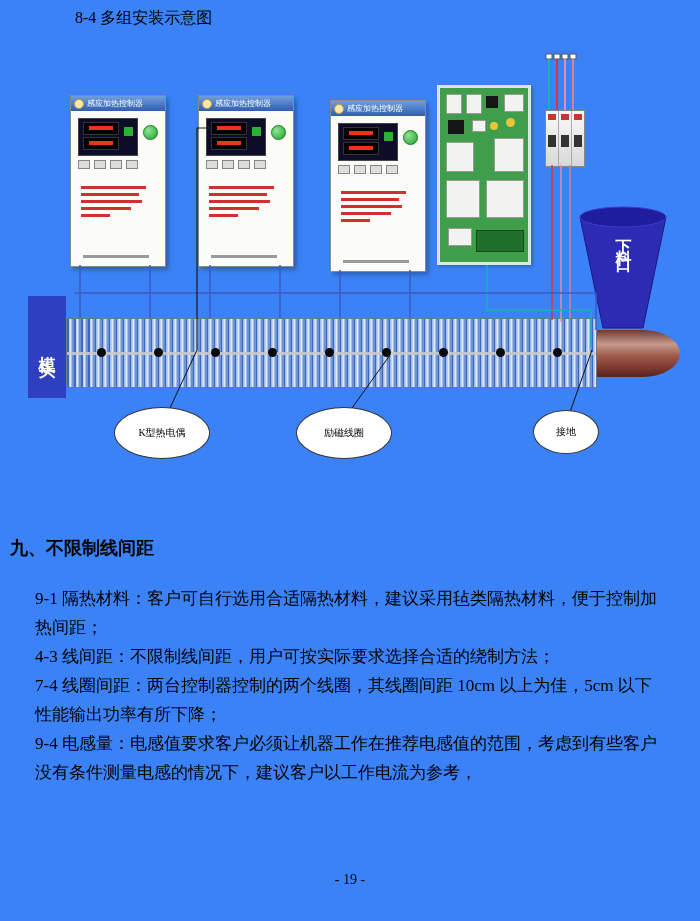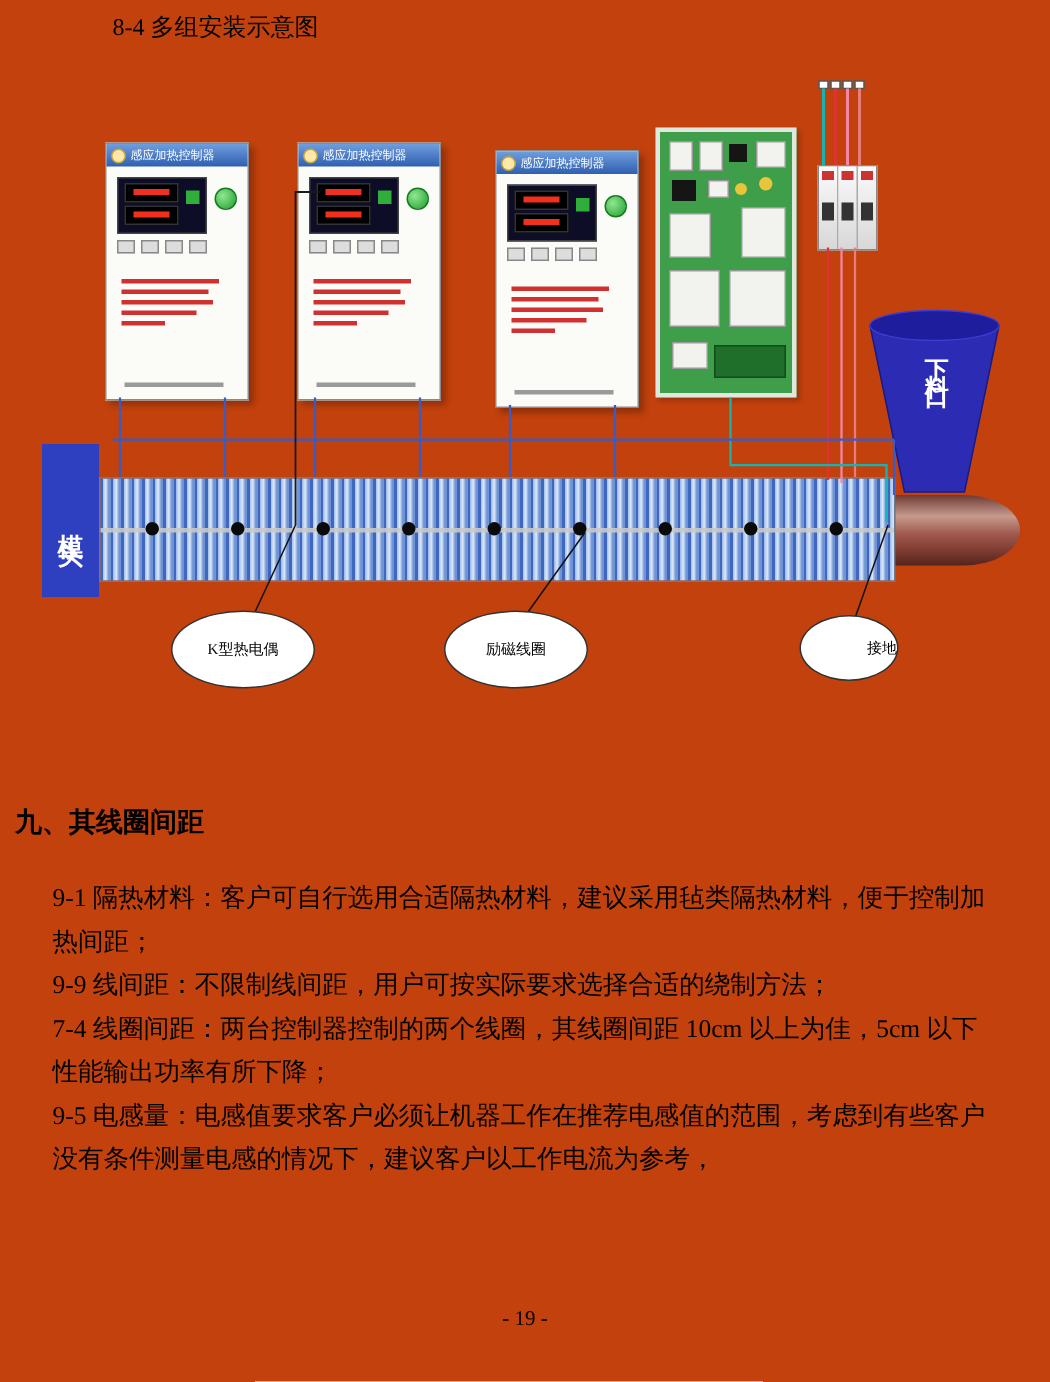--- a/index.html
+++ b/index.html
@@ -1,16 +1,16 @@
 <!DOCTYPE html>
 <html><head>
 <meta charset="utf-8">
 <style>
   html,body{margin:0;padding:0;background:#fff;}
-  .page{position:relative;width:700px;height:921px;background:#c2410c;margin:0 auto;
+  .page{position:relative;width:700px;height:921px;background:#3b82f6;margin:0 auto;
         font-family:"Liberation Serif",serif;color:#000;overflow:hidden;}
 
   
   .fig-caption{position:absolute;left:75px;top:8px;font-size:16px;}
   .section-heading{position:absolute;left:10px;top:536px;margin:0;font-size:18px;font-weight:bold;}
   .body-text{position:absolute;left:35px;top:584px;width:628px;}
   .body-text p{margin:0;font-size:17px;line-height:29px;}
   .footer{position:absolute;left:0;right:0;top:872px;text-align:center;font-size:14px;}
 
   
@@ -73,21 +73,21 @@
   .coil-dot{position:absolute;top:29px;width:9px;height:9px;border-radius:50%;background:#0a0a0a;}
   .pipe{position:absolute;left:597px;top:280px;width:83px;height:47px;
         background:linear-gradient(180deg,#6e3a33 0%,#c79a8e 30%,#a05a4e 55%,#7c3a30 80%,#54241e 100%);
         border-top-right-radius:45% 50%;border-bottom-right-radius:45% 50%;}
 
   
   .callout{position:absolute;background:#fff;border:1px solid #333;border-radius:50%;
         display:flex;align-items:center;justify-content:center;font-size:10px;}
   #co1{left:114px;top:357px;width:94px;height:50px;}
   #co2{left:296px;top:357px;width:94px;height:50px;}
-  #co3{left:533px;top:360px;width:64px;height:42px;justify-content:flex-end;}
+  #co3{left:533px;top:360px;width:64px;height:42px;}
 
   .wires{position:absolute;left:0;top:0;pointer-events:none;}
 </style>
 </head>
 <body>
 
 <div class="page">
 
   <div class="fig-caption">8-4 多组安装示意图</div>
 
@@ -273,24 +273,24 @@
     </div>
     <div class="callout" id="co1">
       <span>K型热电偶</span>
     </div>
     <div class="callout" id="co3">
       <span>接地</span>
     </div>
 
   </div>
 
-  <h2 class="section-heading">九、其线圈间距</h2>
+  <h2 class="section-heading">九、不限制线间距</h2>
 
   <div class="body-text">
     <p>9-1 隔热材料：客户可自行选用合适隔热材料，建议采用毡类隔热材料，便于控制加热间距；</p>
-    <p>9-9 线间距：不限制线间距，用户可按实际要求选择合适的绕制方法；</p>
+    <p>4-3 线间距：不限制线间距，用户可按实际要求选择合适的绕制方法；</p>
     <p>7-4 线圈间距：两台控制器控制的两个线圈，其线圈间距 10cm 以上为佳，5cm 以下性能输出功率有所下降；</p>
-    <p>9-5 电感量：电感值要求客户必须让机器工作在推荐电感值的范围，考虑到有些客户没有条件测量电感的情况下，建议客户以工作电流为参考，</p>
+    <p>9-4 电感量：电感值要求客户必须让机器工作在推荐电感值的范围，考虑到有些客户没有条件测量电感的情况下，建议客户以工作电流为参考，</p>
   </div>
 
   <div class="footer">- 19 -</div>
 
 </div>
 
 </body></html>

